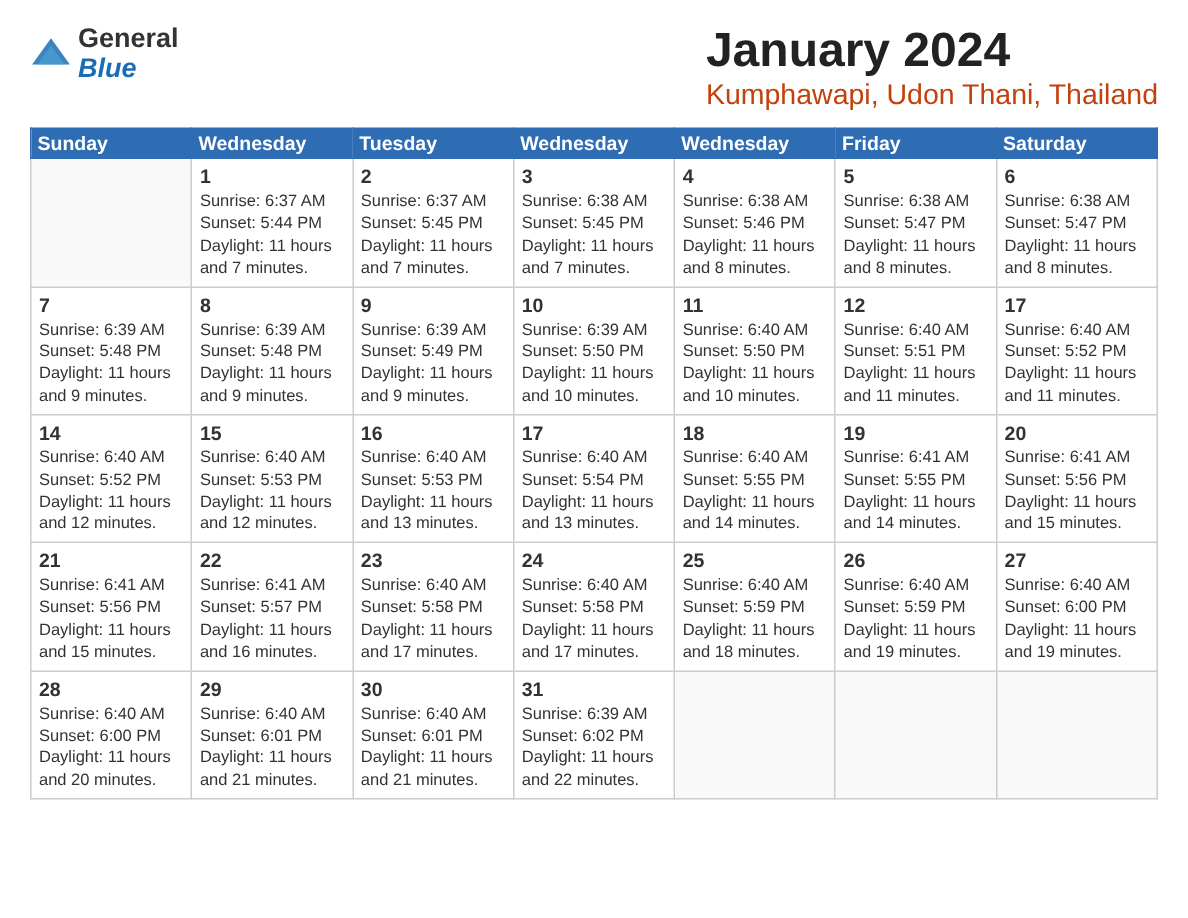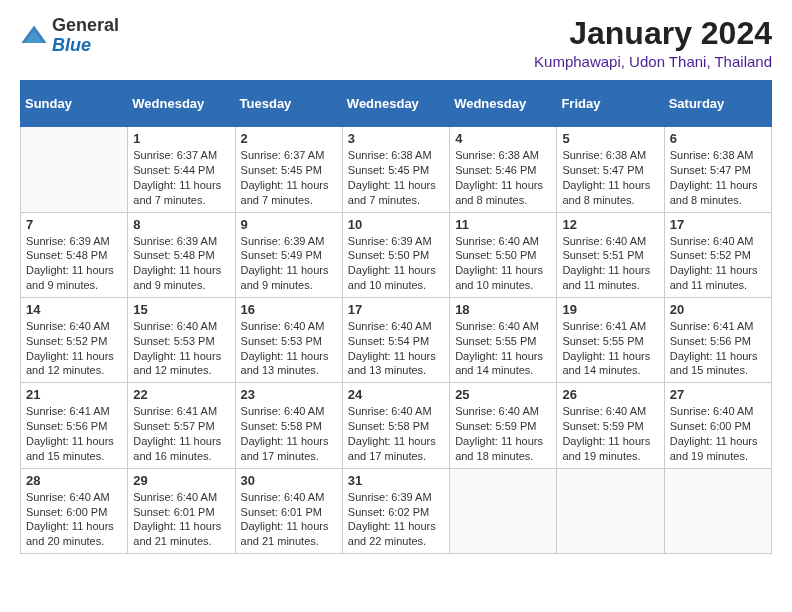--- a/index.html
+++ b/index.html
@@ -37,42 +37,42 @@
       font-weight: bold;
       color: #1a6db5;
       line-height: 1.1;
       font-style: italic;
     }
     .logo-icon {
       width: 28px;
       height: 28px;
     }
     .title-block {
-      text-align: right;
+      text-align: left;
     }
     .main-title {
       font-size: 32px;
       font-weight: bold;
       color: #222;
       line-height: 1.1;
     }
     .subtitle {
-      font-size: 15px;
-      color: #4c1d95;
+      font-size: 19px;
+      color: #c2410c;
       margin-top: 2px;
     }
     .calendar {
       width: 100%;
       border-collapse: collapse;
       font-size: 11px;
     }
     .calendar thead tr th {
       background-color: #2E6DB4;
       color: #fff;
-      padding: 15px 4px;
+      padding: 2px 4px;
       text-align: left;
       font-size: 13px;
       font-weight: bold;
       border: 1px solid #2E6DB4;
     }
     .calendar tbody tr td {
       border: 1px solid #ccc;
       vertical-align: top;
       padding: 4px 5px;
       width: 107px;

